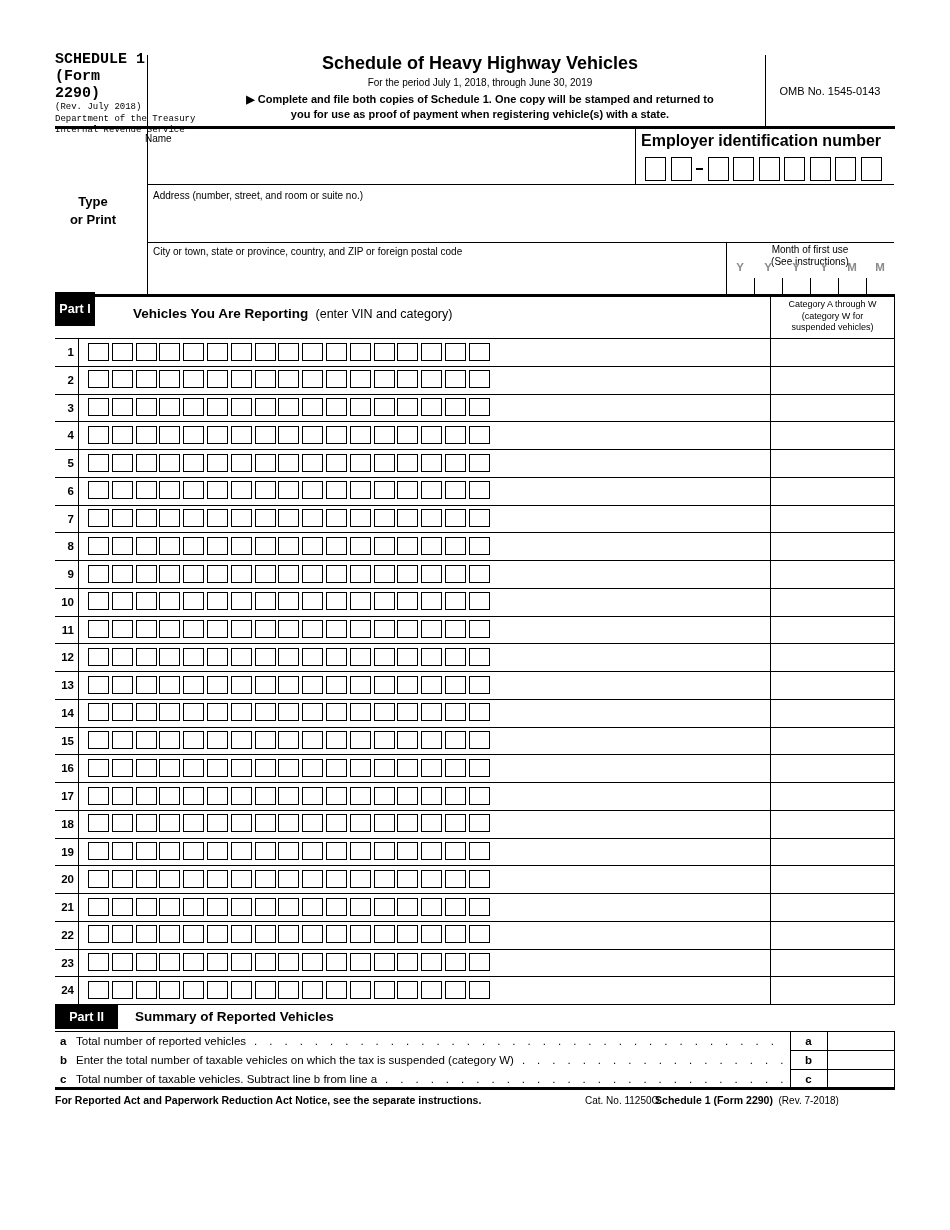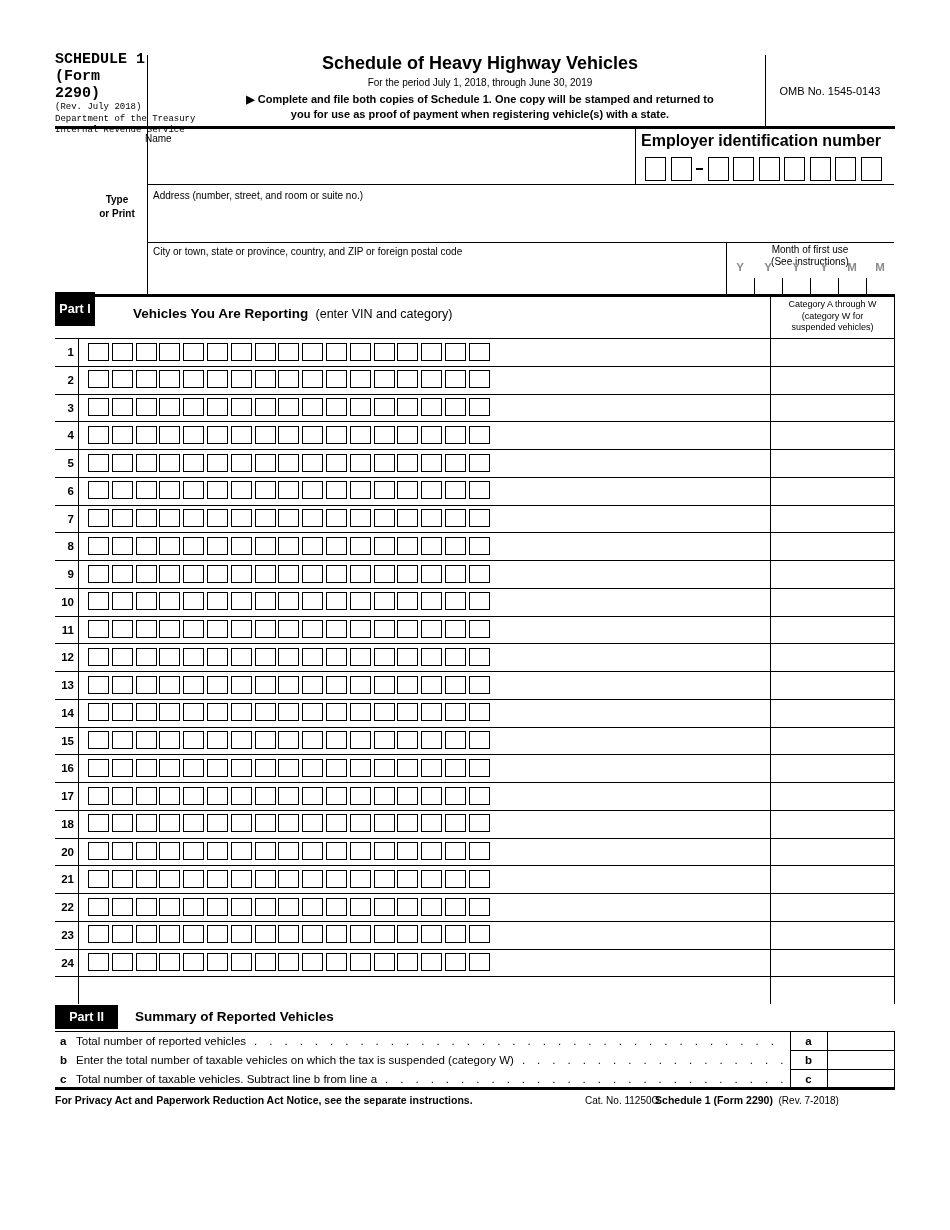--- a/index.html
+++ b/index.html
@@ -16,21 +16,21 @@
   .hdr-left .big { font-size:15px; font-weight:bold; }
   .hdr-left .sm  { font-size:9px; white-space:nowrap; line-height:1.25; }
   .hdr-center { left:150px; top:53px; width:660px; text-align:center; }
   .hdr-title { font-size:18px; font-weight:bold; }
   .hdr-period{ font-size:10px; margin-top:3px; }
   .hdr-instr { font-size:11px; font-weight:bold; margin-top:4px; line-height:1.35; }
   .omb { left:766px; top:55px; width:128px; height:71px; display:flex; align-items:center; justify-content:center; font-size:11px; }
 
   
   .lbl { font-size:10px; }
-  .typeprint { left:71px; top:193px; width:92px; text-align:center; font-size:10px; font-weight:bold; line-height:1.35; }
+  .typeprint { left:47px; top:193px; width:92px; text-align:center; font-size:13px; font-weight:bold; line-height:1.35; }
   .ein-label { left:641px; top:132px; font-size:16px; font-weight:bold; white-space:nowrap; }
   .ein-boxes { left:645px; top:157px; display:flex; gap:4.5px; align-items:center; }
   .ein-box { width:19px; height:22px; border:1.5px solid #000; background:#fff; }
   .ein-dash { width:7px; height:2px; background:#000; }
   .month-title { left:726px; top:244px; width:168px; text-align:center; font-size:10px; line-height:1.15; }
   .month-cells { left:726px; top:261px; width:168px; display:flex; }
   .month-cells span { flex:1; text-align:center; font-size:11.5px; color:#8a8a8a; font-weight:bold; }
   .tick { position:absolute; width:1px; height:16px; background:#000; top:278px; }
 
   
@@ -569,20 +569,43 @@
           <div class="vin-box"></div>
           <div class="vin-box"></div>
           <div class="vin-box"></div>
           <div class="vin-box"></div>
           <div class="vin-box"></div>
           <div class="vin-box"></div>
         </div>
         <div class="cat-cell"></div>
       </div>
       <div class="vin-row">
+        <div class="row-num">19</div>
+        <div class="vin-boxes">
+          <div class="vin-box"></div>
+          <div class="vin-box"></div>
+          <div class="vin-box"></div>
+          <div class="vin-box"></div>
+          <div class="vin-box"></div>
+          <div class="vin-box"></div>
+          <div class="vin-box"></div>
+          <div class="vin-box"></div>
+          <div class="vin-box"></div>
+          <div class="vin-box"></div>
+          <div class="vin-box"></div>
+          <div class="vin-box"></div>
+          <div class="vin-box"></div>
+          <div class="vin-box"></div>
+          <div class="vin-box"></div>
+          <div class="vin-box"></div>
+          <div class="vin-box"></div>
+        </div>
+        <div class="cat-cell"></div>
+      </div>
+      <div class="vin-row">
         <div class="row-num">20</div>
         <div class="vin-boxes">
           <div class="vin-box"></div>
           <div class="vin-box"></div>
           <div class="vin-box"></div>
           <div class="vin-box"></div>
           <div class="vin-box"></div>
           <div class="vin-box"></div>
           <div class="vin-box"></div>
           <div class="vin-box"></div>
@@ -724,20 +747,20 @@
   <div class="p2-valcell" style="top:1051px;"></div>
   <div class="p2-valcell" style="top:1070px;"></div>
 
   <div class="vline" style="left:790px; top:1031px; height:57px;"></div>
   <div class="vline" style="left:827px; top:1031px; height:57px;"></div>
   <div class="vline" style="left:894px; top:1031px; height:57px;"></div>
   <div class="hline" style="left:790px; top:1050px; width:105px;"></div>
   <div class="hline" style="left:790px; top:1069px; width:105px;"></div>
   <div class="hline thick" style="left:55px; top:1087px; width:840px;"></div>
 
-  <div class="abs foot-privacy">For Privacy Act and Paperwork Reduction Act Notice, see the separate instructions.</div>
+  <div class="abs foot-privacy">For Reported Act and Paperwork Reduction Act Notice, see the separate instructions.</div>
   <div class="abs foot-cat">Cat. No. 11250O</div>
   <div class="abs foot-right">
     <span class="fid">Schedule 1 (Form 2290)</span>
     <span>&nbsp;<span>(Rev. 7-2018)</span></span>
   </div>
 
 </div>
 
 </body></html>

